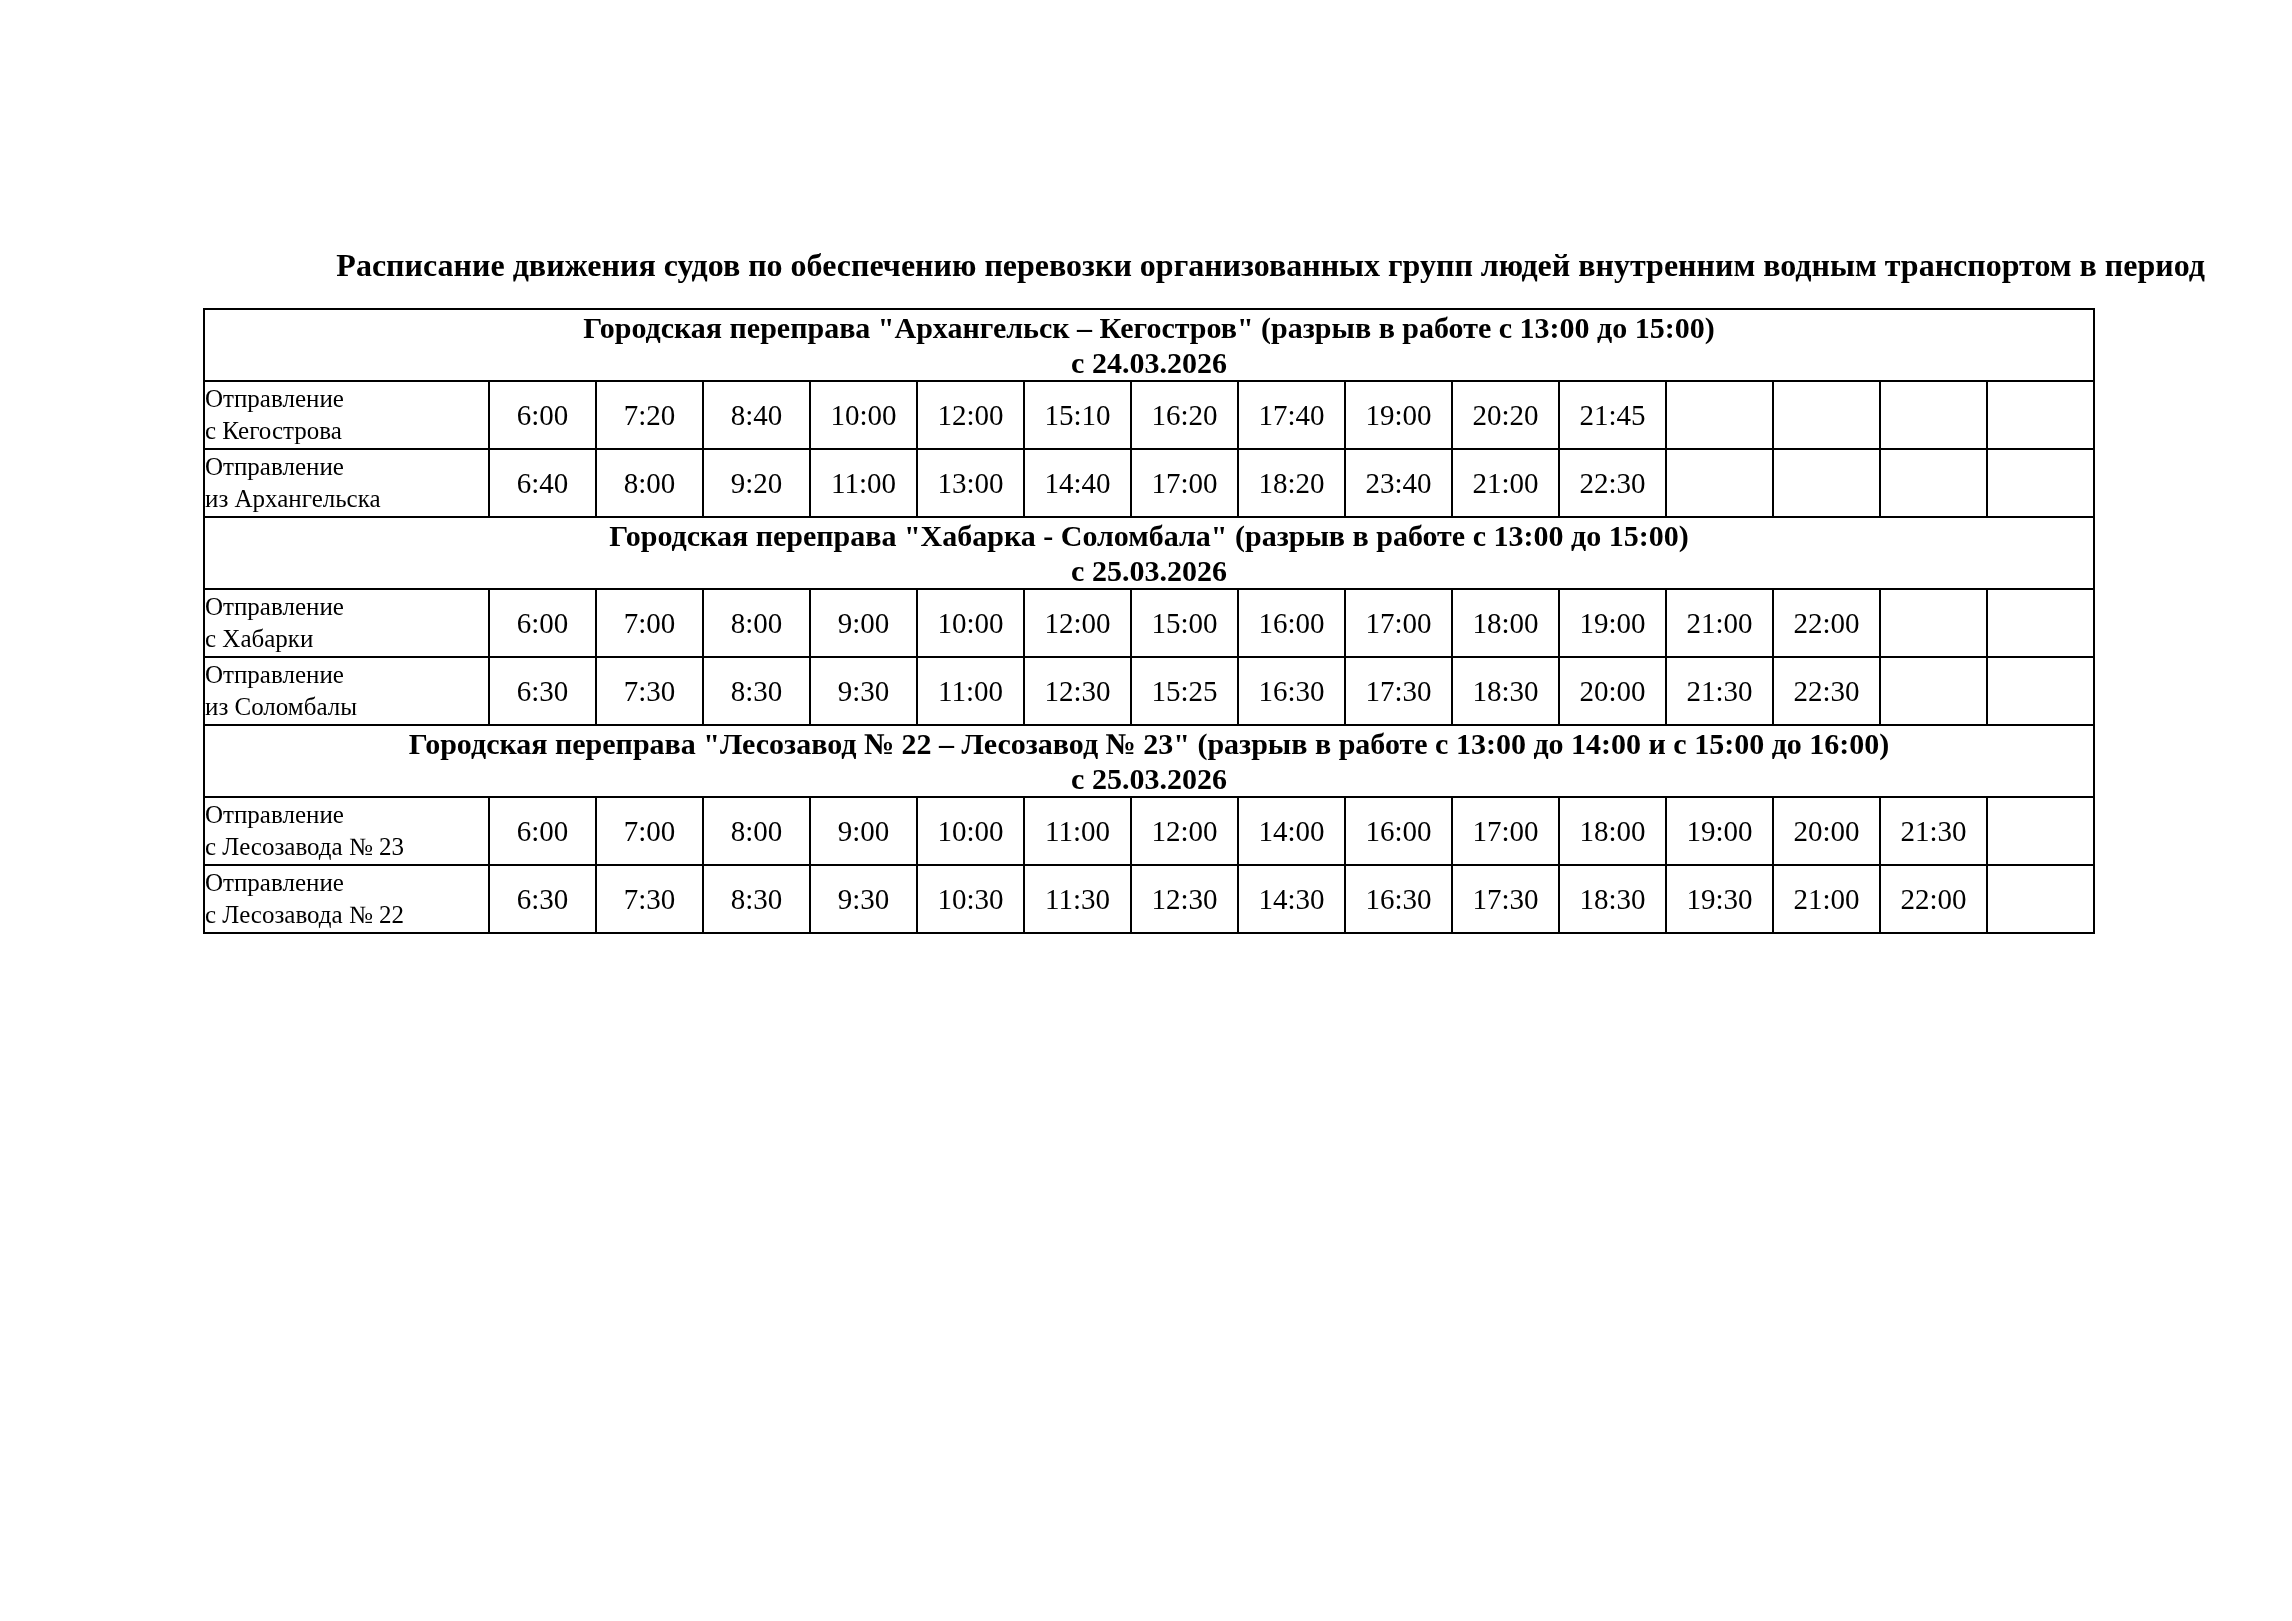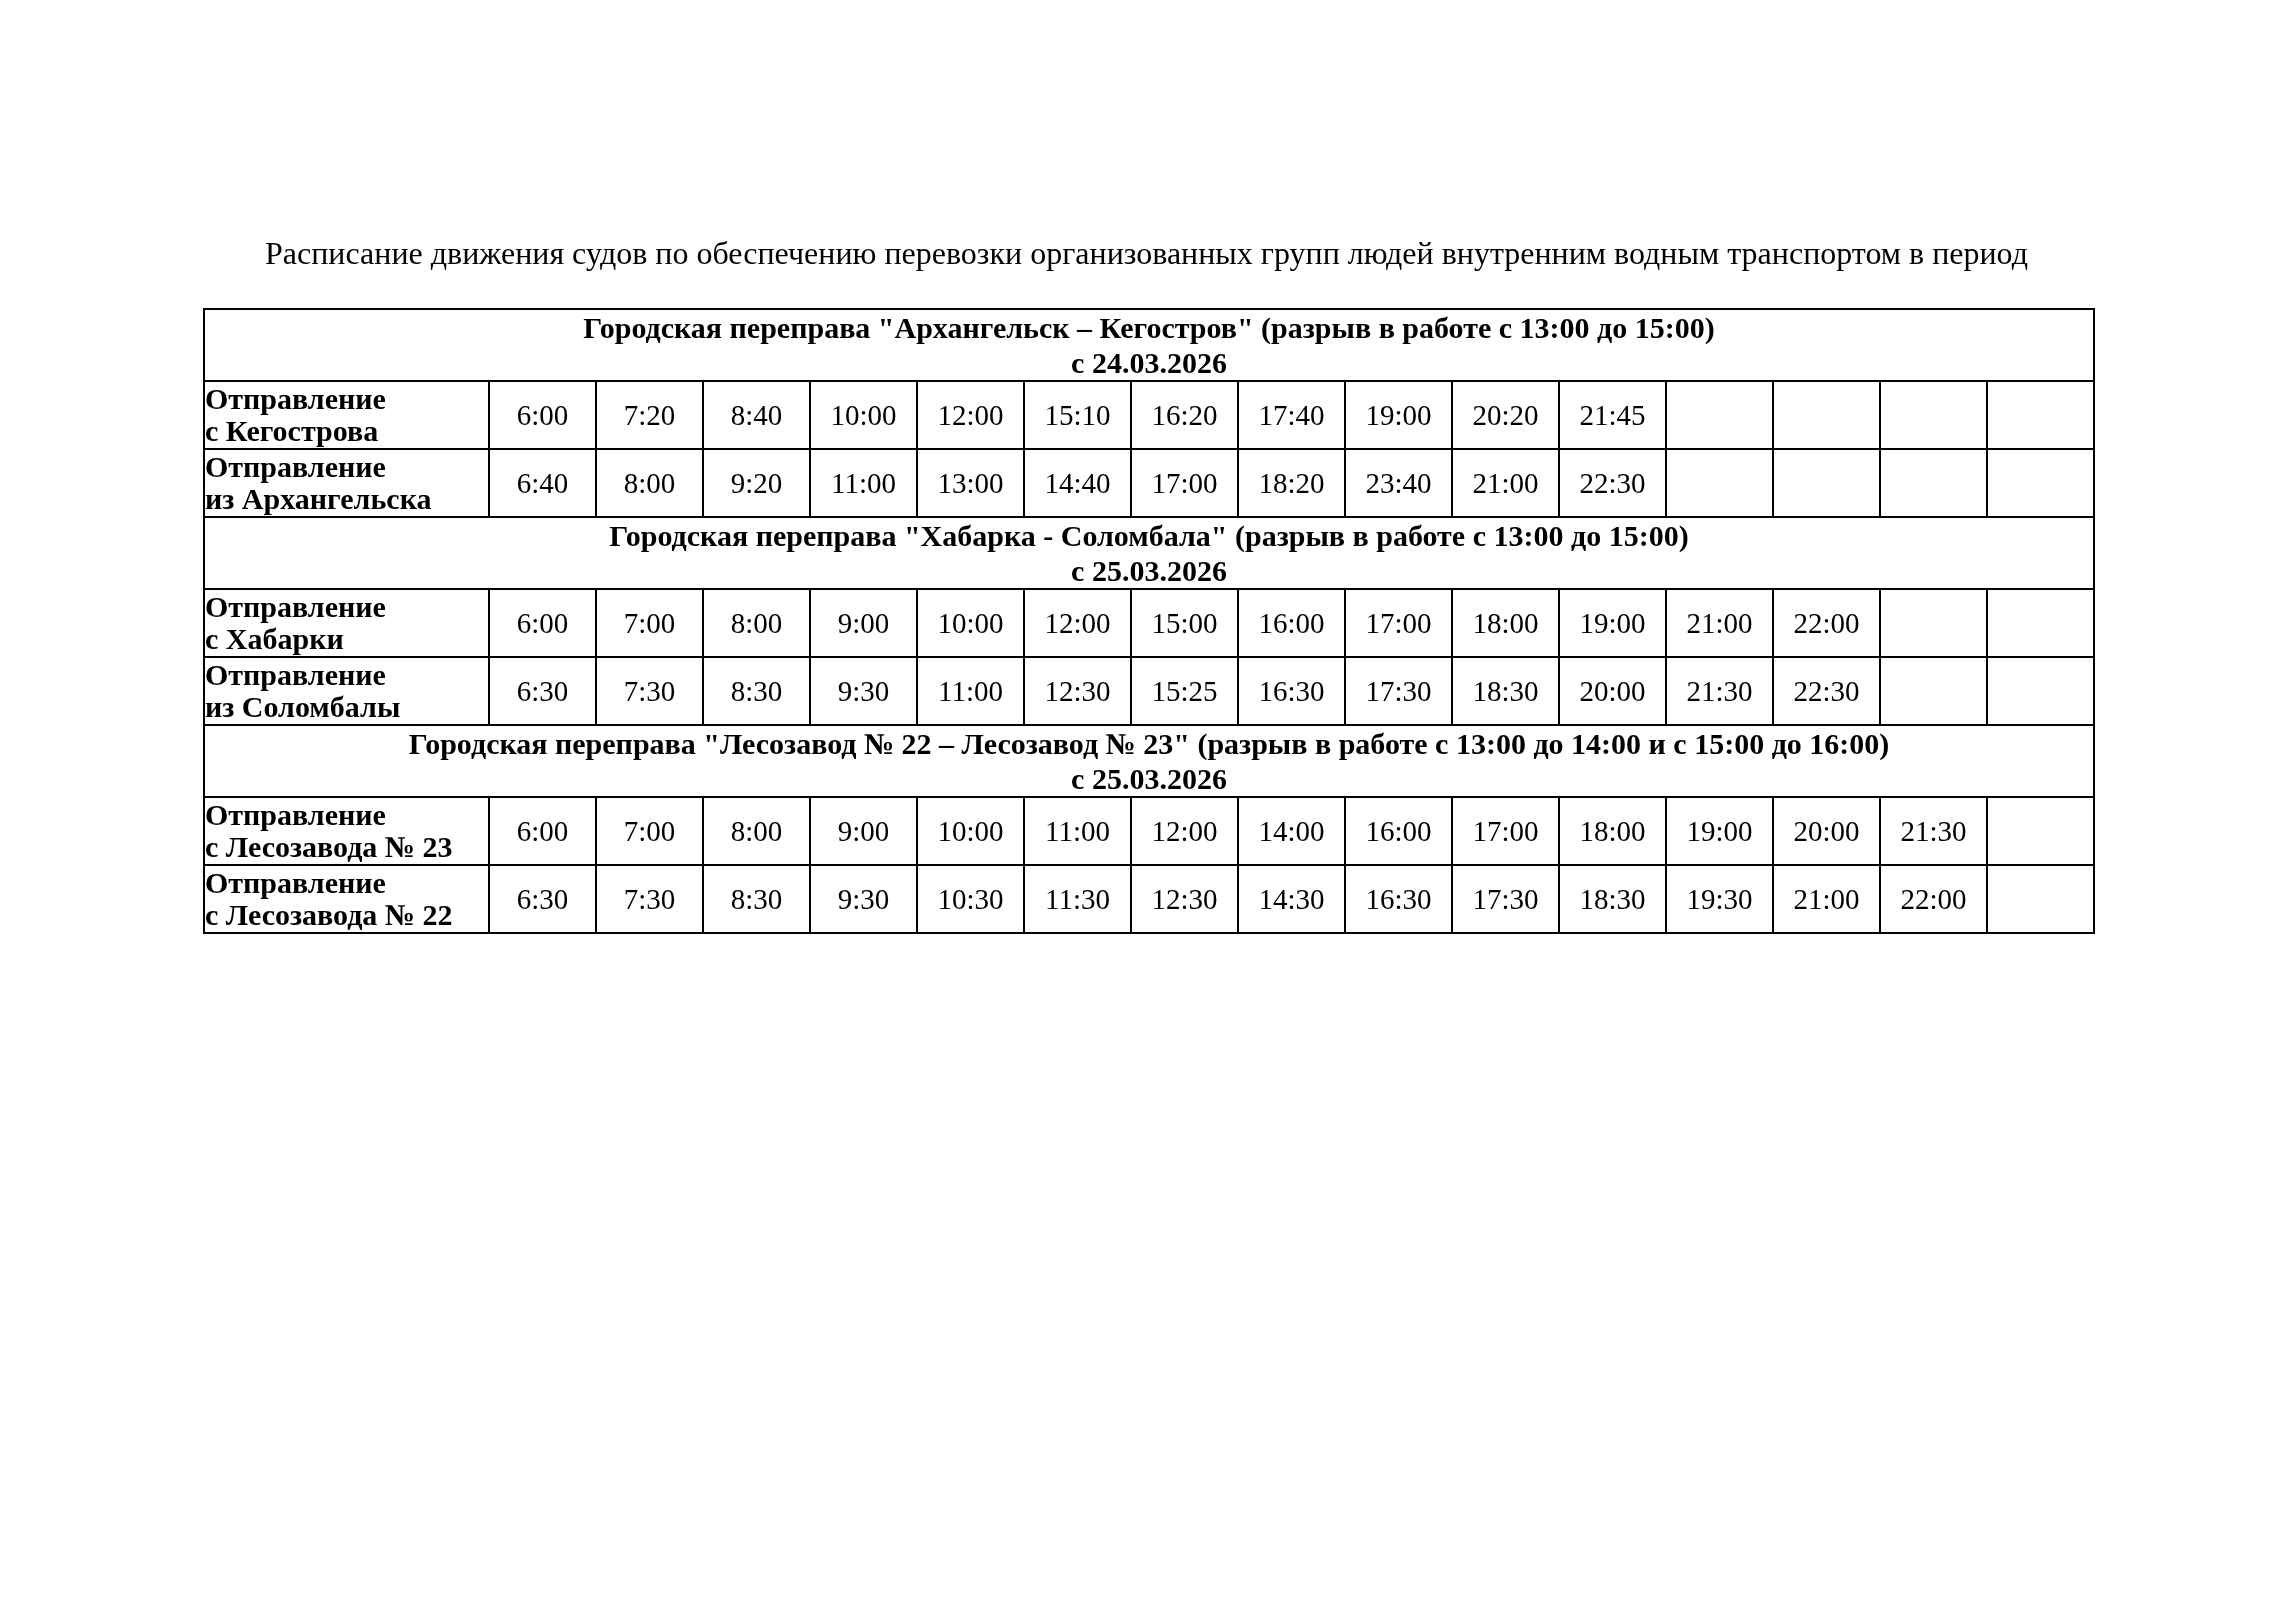--- a/index.html
+++ b/index.html
@@ -13,23 +13,23 @@
     position: relative;
     width: 2293px;
     height: 1621px;
     background: #ffffff;
     overflow: hidden;
   }
   .doc-title {
     position: absolute;
     left: 88px;
     right: 88px;
-    top: 235px;
-    text-align: center;
-    font-weight: normal;
+    top: 247px;
+    text-align: right;
+    font-weight: bold;
     font-size: 32px;
     line-height: 36px;
     letter-spacing: 0px;
   }
   table.schedule {
     position: absolute;
     left: 203px;
     top: 308px;
     width: 1888px;
     border-collapse: collapse;
@@ -44,25 +44,24 @@
   }
   td.section-cell {
     height: 68px;
     text-align: center;
     font-weight: bold;
     font-size: 30px;
     line-height: 35px;
   }
   td.label-cell {
     height: 66px;
-    font-size: 30px;
+    font-size: 25px;
     line-height: 32px;
     padding-left: 11.8px;
     padding-right: 3.9px;
-    font-weight: bold;
   }
   td.time-cell {
     height: 66px;
     text-align: center;
     font-size: 29px;
   }
 </style>
 </head>
 <body>
 

